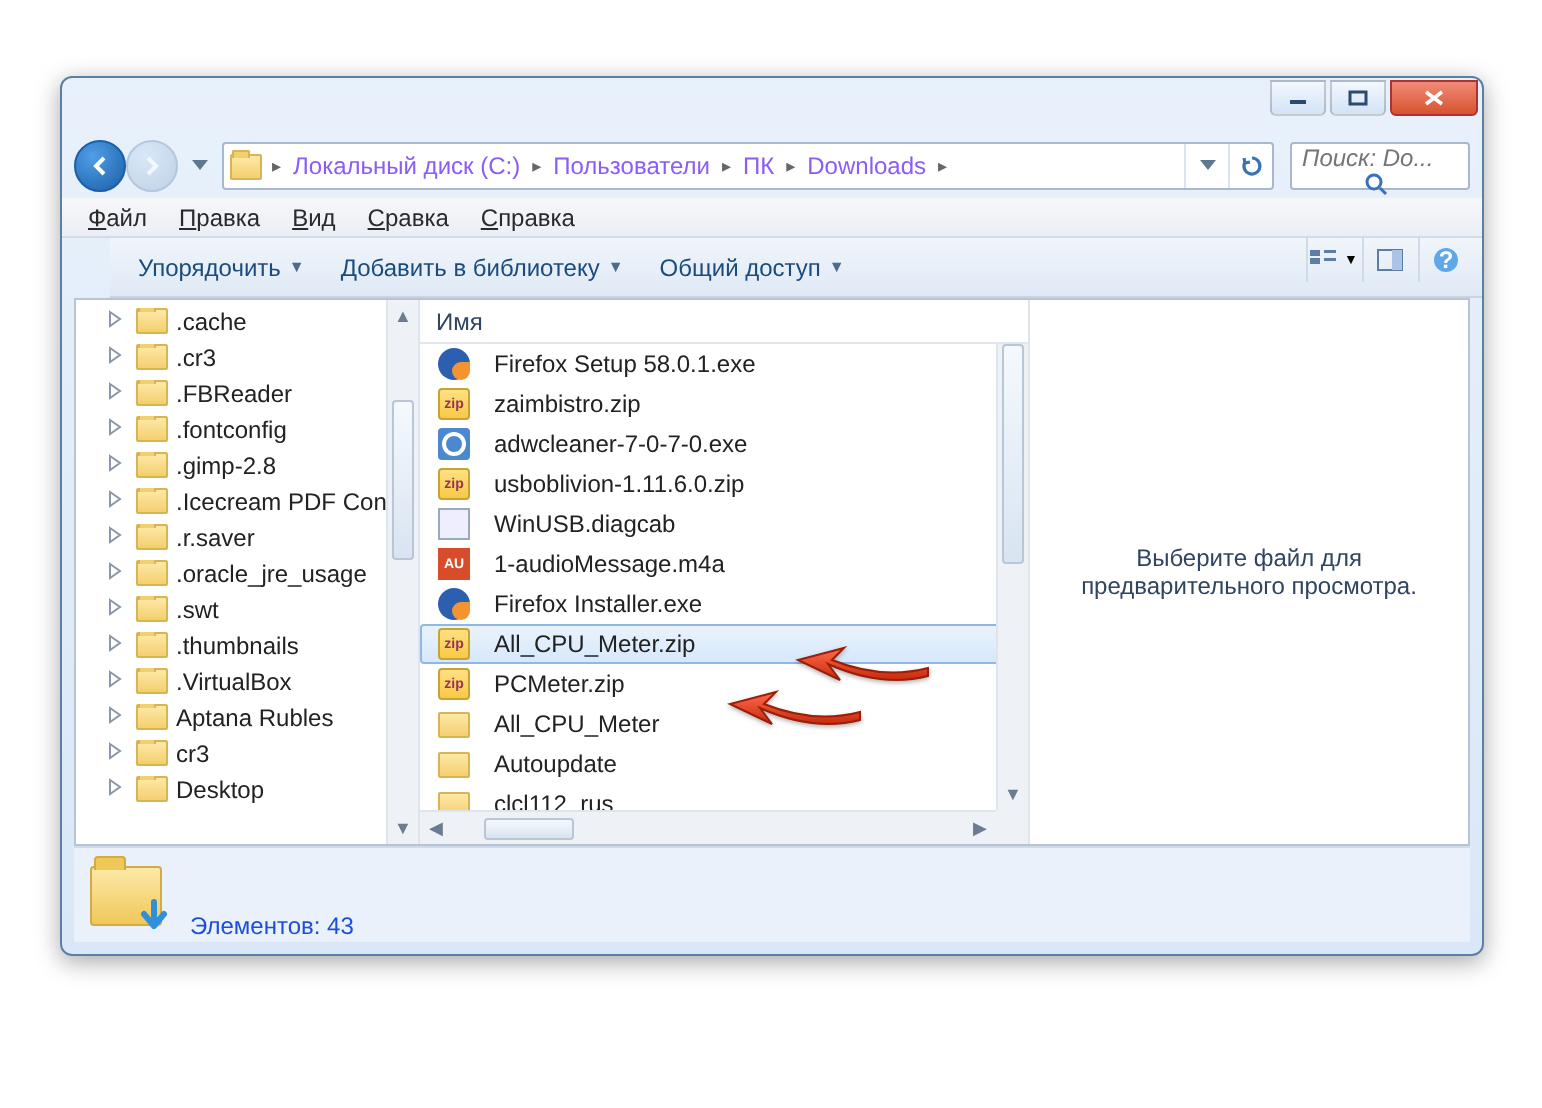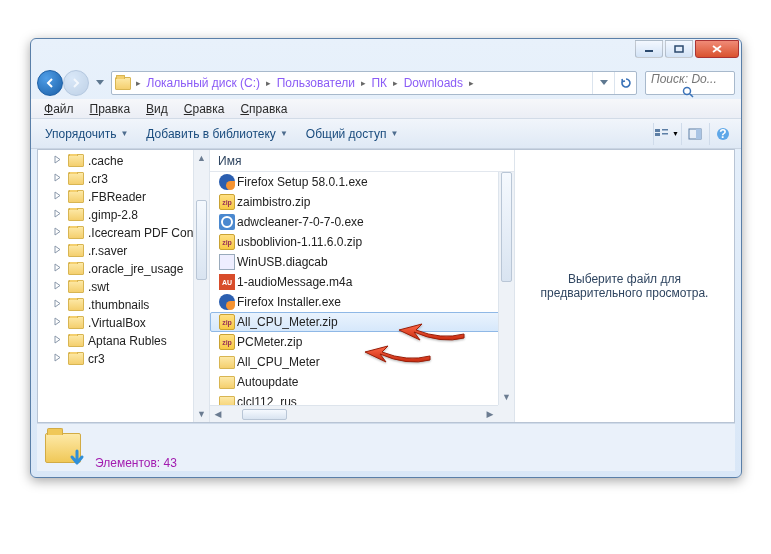--- a/index.html
+++ b/index.html
@@ -35,21 +35,21 @@
 .search-wrap { width: 90px; height:24px; background:#fff; border:1px solid #a8b9cc; border-radius:2px; margin-left:4px; display:flex; align-items:center; padding:0 4px;flex-direction:column; }
 .search-wrap input { border:none; outline:none; width:78px; font-style:italic; color:#7b8896; background:transparent; }
 .search-wrap .mag { width:16px; }
 
 
 .menubar { height: 20px; background: linear-gradient(180deg,#f6f7fa,#ebeef5); display:flex; align-items:center; padding: 0 6px; gap:2px; border-bottom:1px solid #d2dbe7; }
 .menu-item { padding: 1px 7px; color:#2a2a2a; }
 .menu-item .ul { text-decoration: underline; }
 
 
-.toolbar { height: 30px; background: linear-gradient(180deg,#f1f5fb,#dfe9f5); display:flex; align-items:center; padding: 0 6px; gap:2px; border-bottom:1px solid #c9d4e2; }
+.toolbar { height: 30px; background: linear-gradient(180deg,#f1f5fb,#dfe9f5); display:flex; padding: 0 6px; gap:2px; border-bottom:1px solid #c9d4e2;margin-left:24px; }
 .tool-btn { padding: 3px 8px; color:#1a4c7e; display:flex; align-items:center; gap:4px; }
 .tool-btn .dd { font-size:8px; color:#4c6b8d; }
 .toolbar-spacer { flex:1; }
 .tool-icon { width:26px; height:22px; display:flex; align-items:center; justify-content:center; border-left:1px solid #cfdbea; }
 
 
 .content { flex:1; display:flex; background:#fff; border:1px solid #b8c4d4; margin:0 6px 0 6px; overflow:hidden; }
 .tree { width: 172px; border-right:1px solid #dde4ec; position:relative; overflow:hidden; }
 .tree-scroll { position:absolute; right:0; top:0; bottom:0; width:16px; background:#eef2f7; border-left:1px solid #dde4ec; }
 .tree-scroll .thumb { position:absolute; left:2px; right:2px; top:50px; height:80px; border:1px solid #b9c6d6; border-radius:2px; background:linear-gradient(180deg,#f5f9fe,#d9e4f1); }
@@ -57,21 +57,21 @@
 .tree-scroll .arr.top{top:0;} .tree-scroll .arr.bot{bottom:0;}
 .tree-list { padding: 4px 0 4px 4px; }
 .tree-row { height: 18px; display:flex; align-items:flex-start; gap:4px; padding-left: 26px; color:#222; white-space:nowrap; overflow:hidden; }
 .tree-expander { width:11px; height:11px; margin-left:-16px; margin-right:1px; display:inline-flex; align-items:center; justify-content:center; }
 .fold-ic { width:16px; height:13px; background: linear-gradient(180deg,#fde9a7,#f4cf6e); border:1px solid #d8b552; border-radius:1px; position:relative; }
 .fold-ic::before { content:""; position:absolute; top:-3px; left:0; width:7px; height:3px; background:#f4cf6e; border:1px solid #d8b552; border-bottom:none; border-radius:1px 1px 0 0; }
 
 .filepane { flex:1; position:relative; overflow:hidden; }
 .colhead { height: 22px; border-bottom:1px solid #e2e7ee; display:flex; align-items:center; padding-left:8px; color:#2f4560;text-align:center; }
 .file-list { }
-.file-row { height: 20px; display:flex; align-items:center; gap:2px; padding-left:8px; color:#222; white-space:nowrap; border:1px solid transparent; }
+.file-row { height: 20px; display:flex; align-items:center; gap:12px; padding-left:8px; color:#222; white-space:nowrap; border:1px solid transparent; }
 .file-row.selected { background:linear-gradient(180deg,#eaf3fd,#d6e8fb); border:1px solid #8fb8e6; border-radius:2px; }
 .fi { width:16px; height:16px; display:inline-flex; align-items:center; justify-content:center; flex-shrink:0; }
 .fi.zip { background:linear-gradient(180deg,#ffe082,#f7c945); border:1px solid #caa233; border-radius:2px; }
 .fi.zip::after { content:"zip"; font-size:7px; color:#935; font-weight:bold; }
 .fi.exe { background:#4a88cf; border-radius:2px; }
 .fi.exe::after{content:""; width:8px;height:8px;border:2px solid #fff;border-radius:50%;}
 .fi.ff { background:#2c5fb0; border-radius:50%; position:relative; }
 .fi.ff::after{content:"";position:absolute;right:0;bottom:0;width:9px;height:9px;background:#f59331;border-radius:50% 0 50% 50%;}
 .fi.m4a { background:#d84c2a; color:#fff; font-size:7px; font-weight:bold; }
 .fi.m4a::after{content:"AU";}
@@ -87,21 +87,21 @@
 .filepane .corner { position:absolute; right:0; bottom:0; width:16px; height:17px; background:#eef2f7; }
 
 .preview { width: 220px; border-left:1px solid #dde4ec; display:flex; align-items:center; justify-content:center; text-align:center; color:#2f4560; padding:0 10px; }
 
 
 .status { height: 48px; background:#eaf1fa; border-top:1px solid #cfdbea; margin:0 6px 6px 6px; display:flex; align-items:center; gap:10px; padding:4px 8px; }
 .status-icon { width:40px; height:38px; position:relative; }
 .status-icon .big-fold { width:36px;height:30px;background:linear-gradient(180deg,#fde9a7,#f0c858);border:1px solid #d2ab44;border-radius:2px;position:absolute;top:4px; }
 .status-icon .big-fold::before{content:"";position:absolute;top:-6px;left:1px;width:14px;height:6px;background:#f0c858;border:1px solid #d2ab44;border-bottom:none;border-radius:2px 2px 0 0;}
 .status-icon .dl-arr { position:absolute; right:-2px; bottom:-2px; }
-.status-text { color:#a21caf;margin-top:31px; }
+.status-text { color:#1d4ed8;margin-top:31px; }
 
 
 .red-arrow { position:absolute; pointer-events:none; z-index:100; }
 .red-arrow svg { filter: drop-shadow(0 1px 1px rgba(0,0,0,.3)); }
 
 </style>
 </head>
 <body>
 
 <div class="window">
@@ -257,20 +257,29 @@
             <span class="fold-ic"></span>
             <span>.FBReader</span>
           </div>
           <div class="tree-row">
             <span class="tree-expander">
               <svg width="9" height="9">
                 <path d="M2 1 L7 4.5 L2 8 Z" fill="none" stroke="#8a98aa" stroke-width="1"></path>
               </svg>
             </span>
             <span class="fold-ic"></span>
+            <span>.fontconfig</span>
+          </div>
+          <div class="tree-row">
+            <span class="tree-expander">
+              <svg width="9" height="9">
+                <path d="M2 1 L7 4.5 L2 8 Z" fill="none" stroke="#8a98aa" stroke-width="1"></path>
+              </svg>
+            </span>
+            <span class="fold-ic"></span>
             <span>.gimp-2.8</span>
           </div>
           <div class="tree-row">
             <span class="tree-expander">
               <svg width="9" height="9">
                 <path d="M2 1 L7 4.5 L2 8 Z" fill="none" stroke="#8a98aa" stroke-width="1"></path>
               </svg>
             </span>
             <span class="fold-ic"></span>
             <span>.Icecream PDF Conv</span>
@@ -330,20 +339,29 @@
             <span>Aptana Rubles</span>
           </div>
           <div class="tree-row">
             <span class="tree-expander">
               <svg width="9" height="9">
                 <path d="M2 1 L7 4.5 L2 8 Z" fill="none" stroke="#8a98aa" stroke-width="1"></path>
               </svg>
             </span>
             <span class="fold-ic"></span>
             <span>cr3</span>
+          </div>
+          <div class="tree-row">
+            <span class="tree-expander">
+              <svg width="9" height="9">
+                <path d="M2 1 L7 4.5 L2 8 Z" fill="none" stroke="#8a98aa" stroke-width="1"></path>
+              </svg>
+            </span>
+            <span class="fold-ic"></span>
+            <span>Desktop</span>
           </div>
         </div>
       <div class="tree-scroll">
         <div class="arr top">▲</div>
           <div class="thumb"></div>
           <div class="arr bot">▼</div>
       </div>
     </div>
 
     <div class="filepane">

